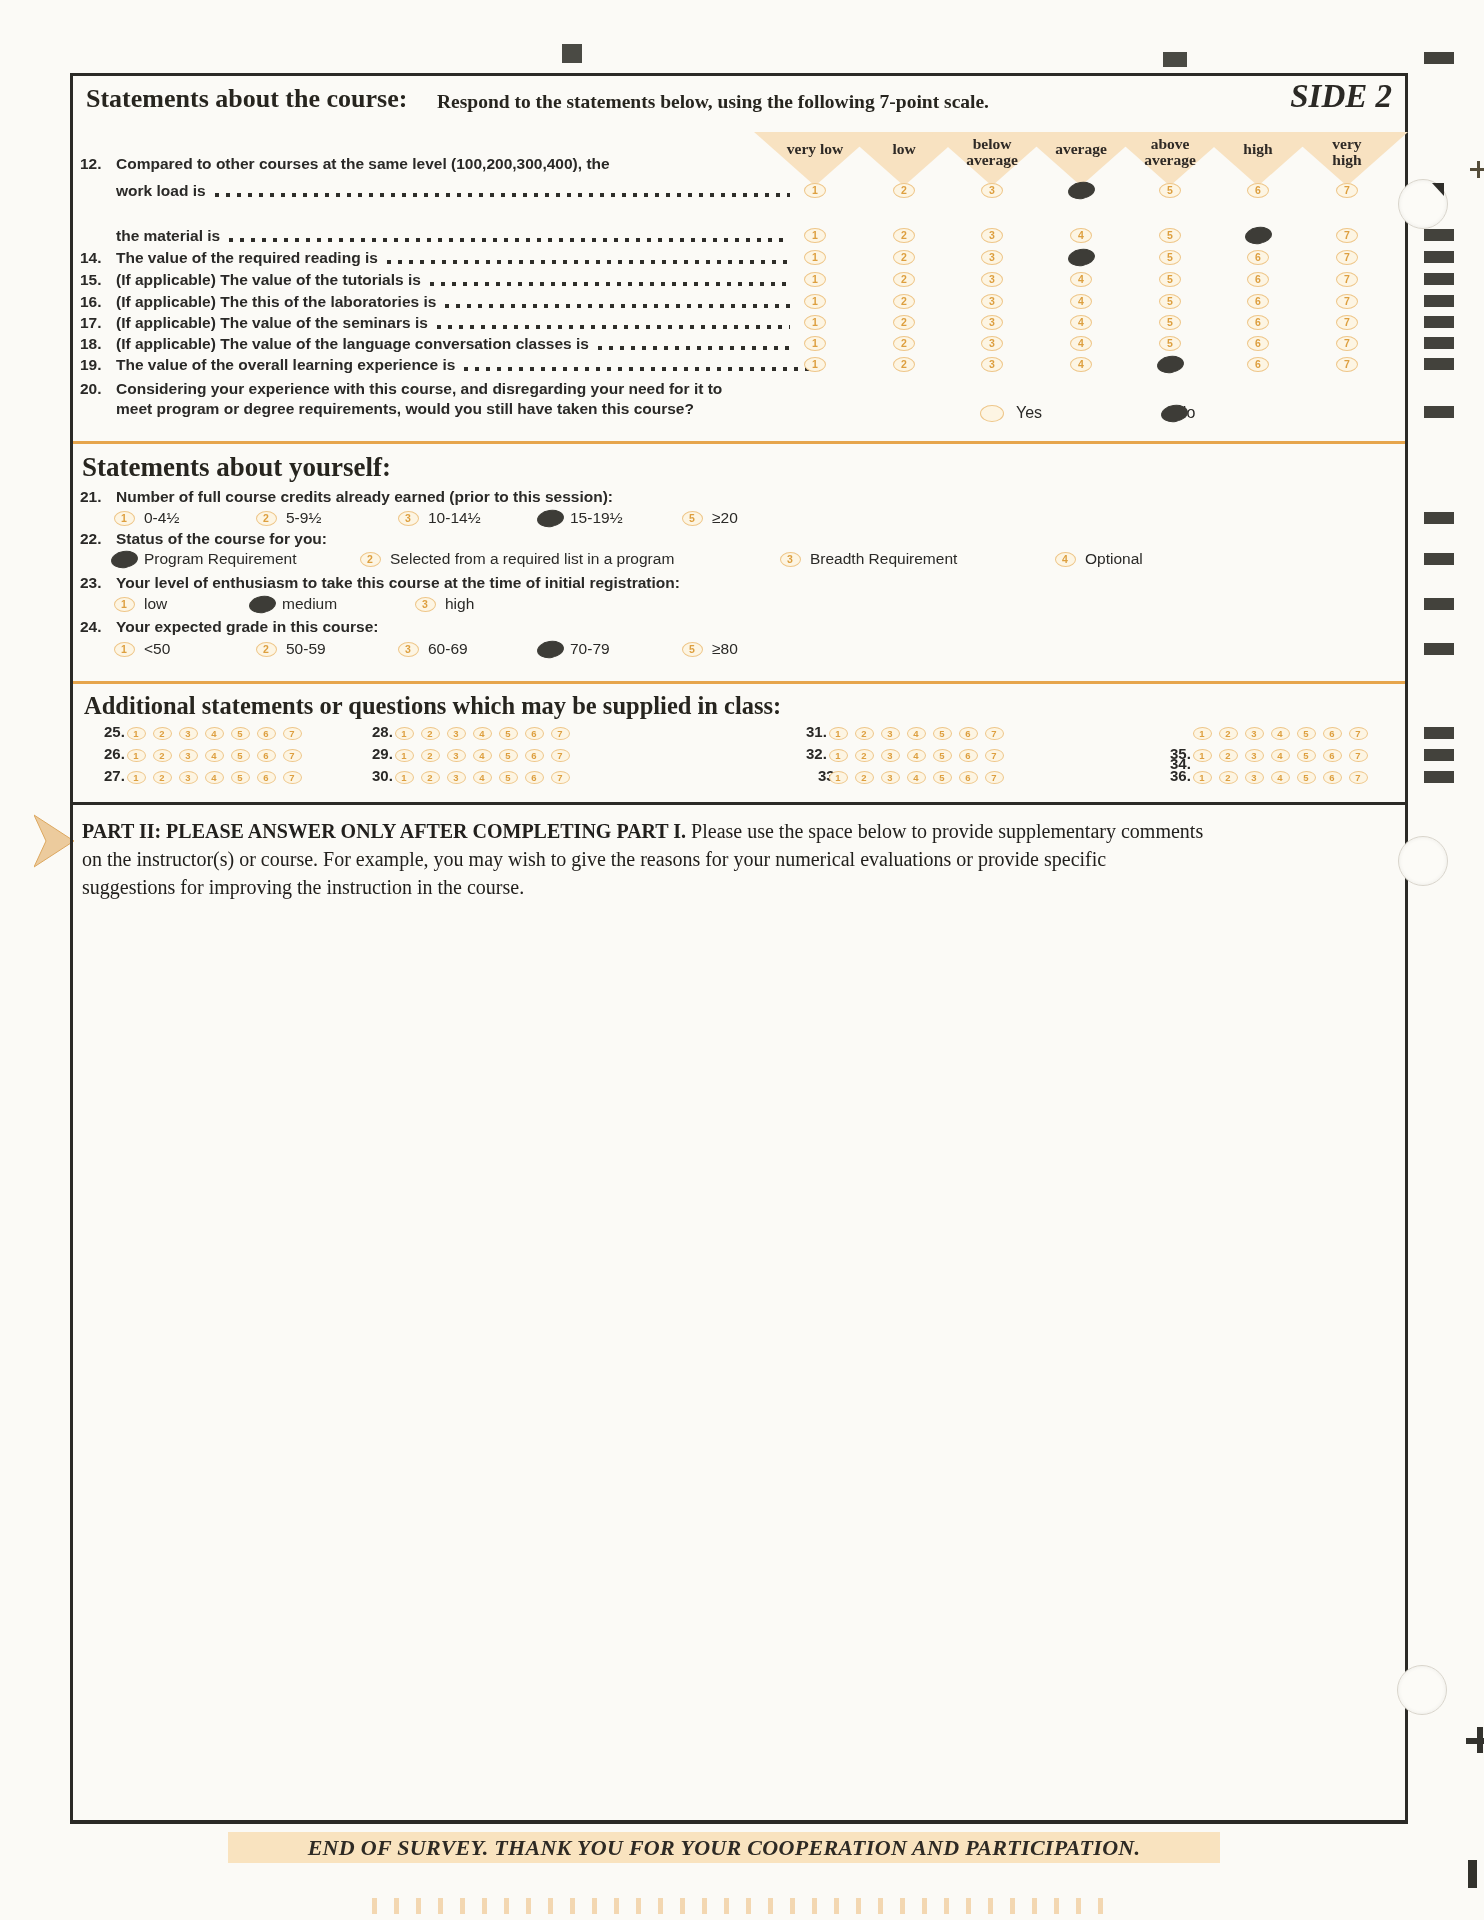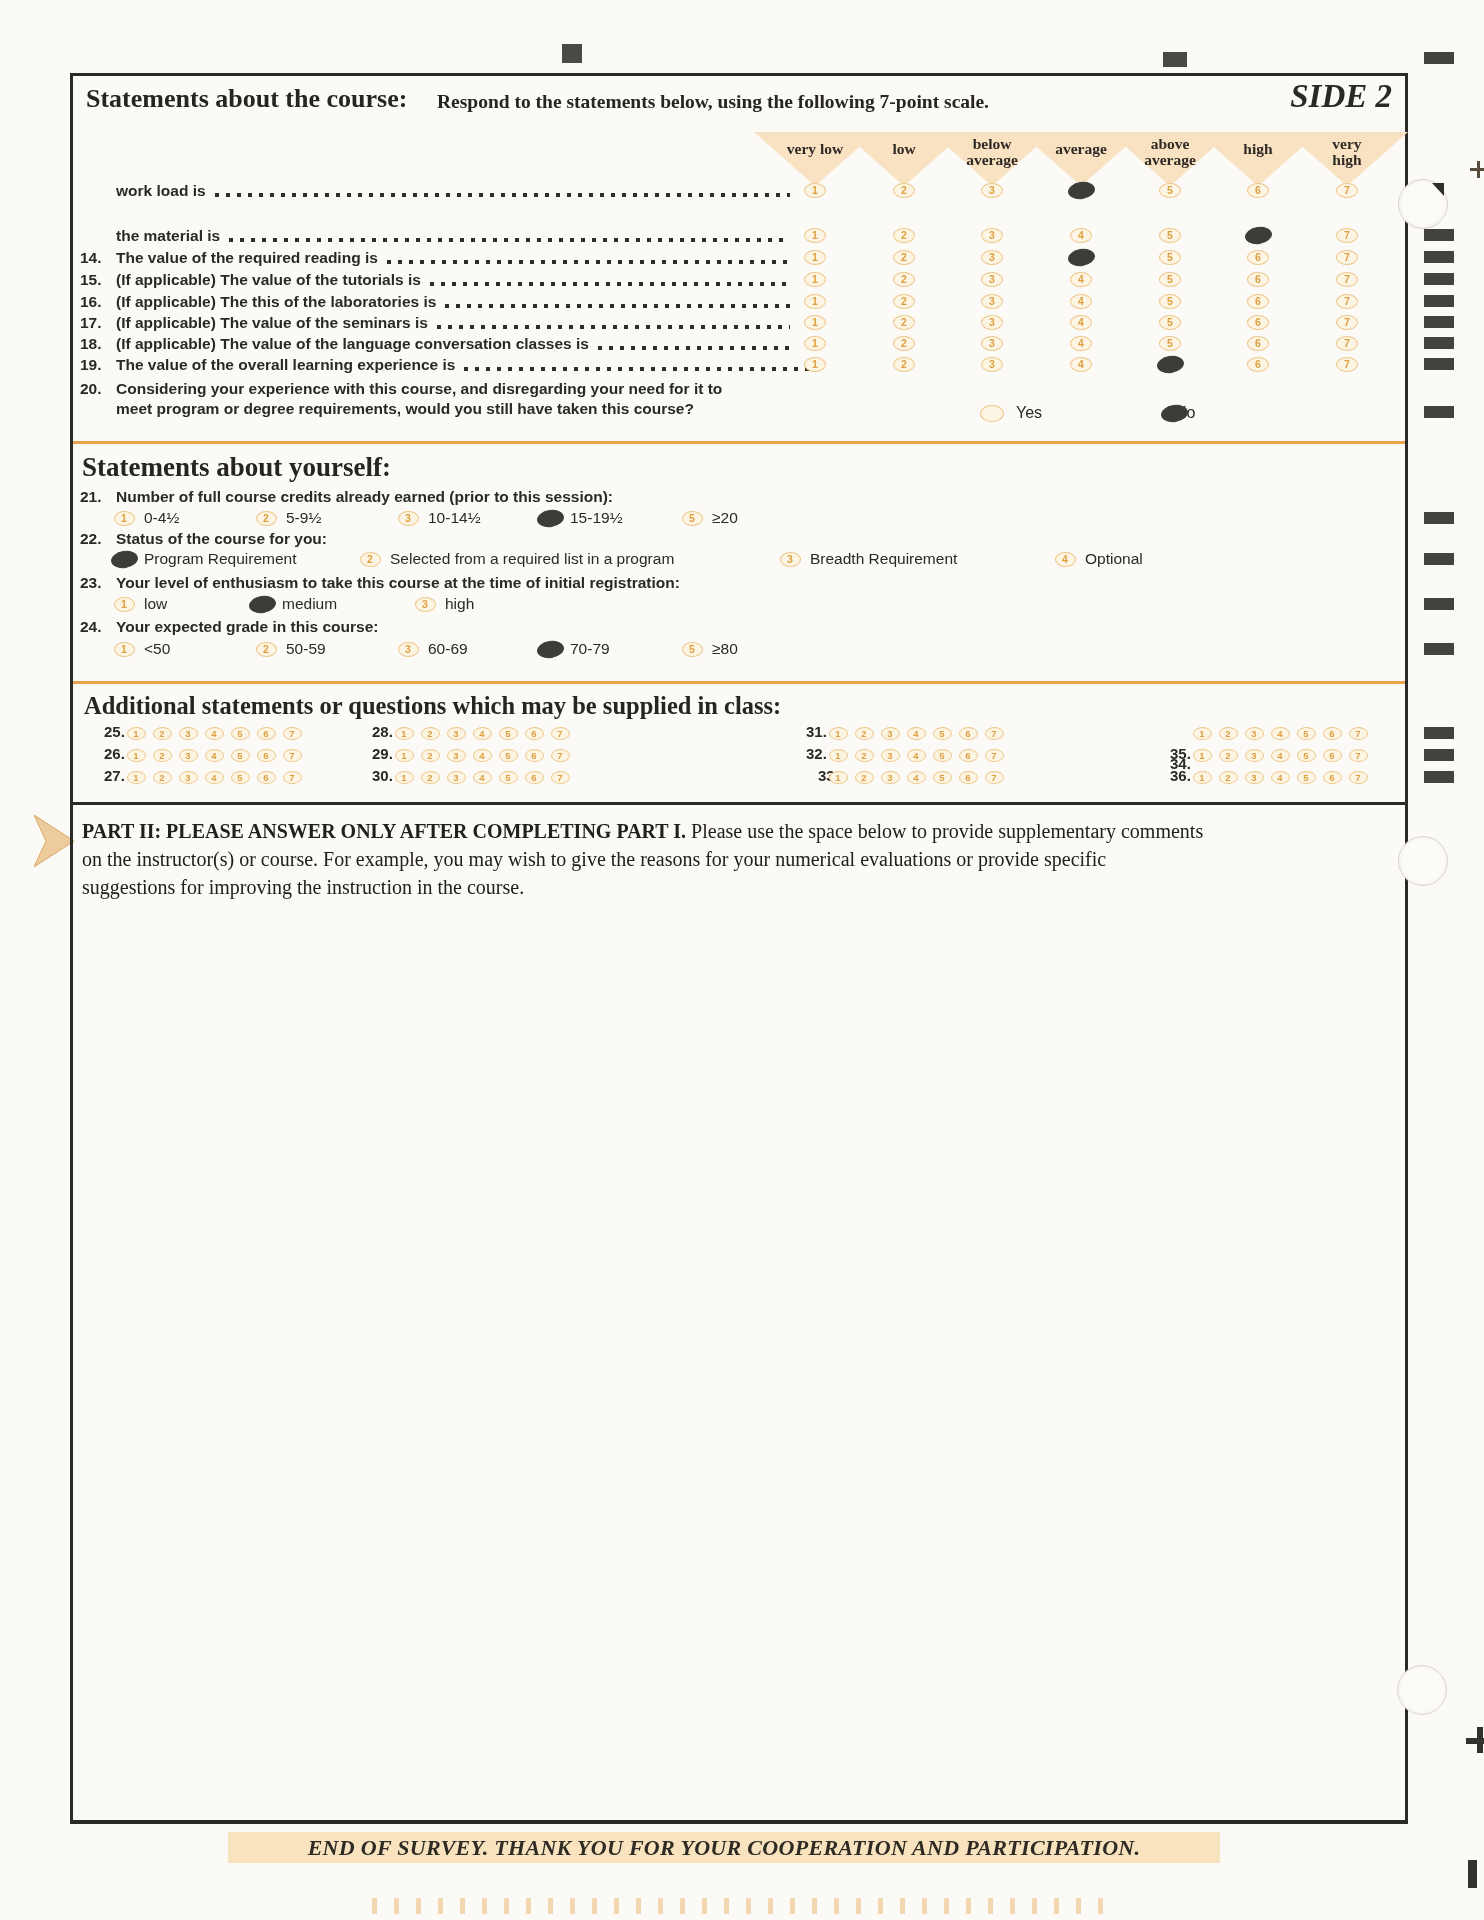--- a/index.html
+++ b/index.html
@@ -169,20 +169,24 @@
   <div class="p2-line" style="top:820px;">
     <span class="p2-bold">PART II:  PLEASE ANSWER ONLY AFTER COMPLETING PART I.</span>
     <span>Please use the space below to provide supplementary comments</span>
   </div>
   <div class="p2-line" style="top:848px;">on the instructor(s) or course. For example, you may wish to give the reasons for your numerical evaluations or provide specific</div>
   <div class="p2-line" style="top:876px;">suggestions for improving the instruction in the course.</div>
 
   <div class="footer-band">
     <span>END OF SURVEY. THANK YOU FOR YOUR COOPERATION AND PARTICIPATION.</span>
   </div>
+<div class="qline" style="left: 80px; top: 152px; width: 712px;">
+      <div class="qnum">12.</div>
+      <div class="qtext">Compared to other courses at the same level (100,200,300,400), the</div>
+    </div>
     <div class="qline" style="left: 116px; top: 179px; width: 676px;">
       <div class="qtext">work load is</div>
       <div class="leader"></div>
     </div>
     <div class="bubble b-lg" style="left: 804px; top: 182.5px;">1</div>
     <div class="bubble b-lg" style="left: 893px; top: 182.5px;">2</div>
     <div class="bubble b-lg" style="left: 981px; top: 182.5px;">3</div>
     <div class="bubble b-lg filled" style="left: 1067.5px; top: 181.5px;"></div>
     <div class="bubble b-lg" style="left: 1159px; top: 182.5px;">5</div>
     <div class="bubble b-lg" style="left: 1247px; top: 182.5px;">6</div>

